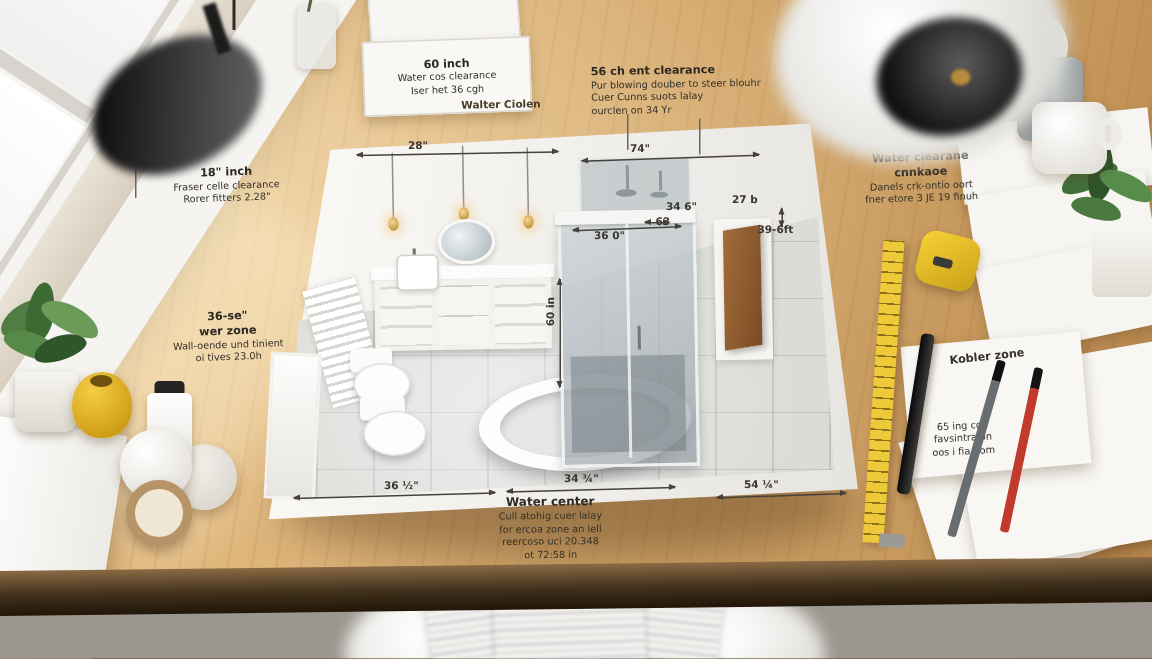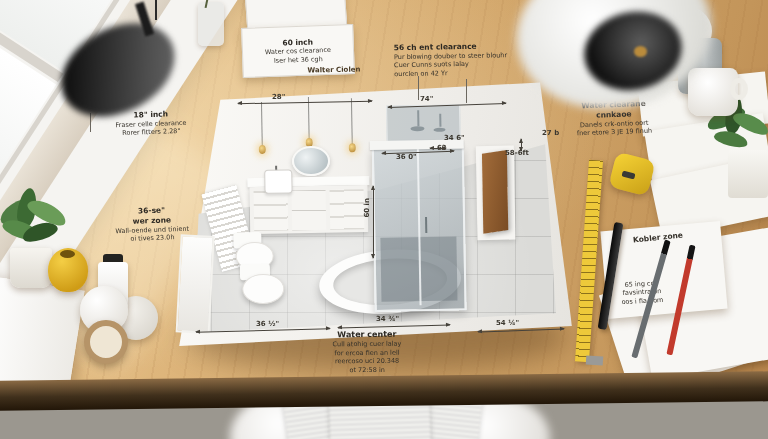--- a/index.html
+++ b/index.html
@@ -228,23 +228,23 @@
 
   <div class="dimh" style="left:238px;top:102px;width:134px;transform:rotate(-1deg);"></div>
   <span class="dim-label" style="left:272px;top:93px;">28"</span>
   <div class="dimh" style="left:388px;top:105px;width:118px;transform:rotate(-2deg);"></div>
   <span class="dim-label" style="left:420px;top:95px;">74"</span>
   <div class="dimh" style="left:382px;top:152px;width:72px;transform:rotate(-2deg);"></div>
   <span class="dim-label" style="left:396px;top:153px;">36 0"</span>
   <span class="dim-label" style="left:444px;top:134px;">34 6"</span>
   <span class="dim-label" style="left:437px;top:144px;">63</span>
   <div class="dimh" style="left:430px;top:148px;width:16px;"></div>
-  <span class="dim-label" style="left:542px;top:129px;">27 b</span>
+  <span class="dim-label" style="left:488px;top:129px;">27 b</span>
   <div class="dimv" style="left:521px;top:139px;height:12px;"></div>
-  <span class="dim-label" style="left:505px;top:149px;">58-6ft</span>
+  <span class="dim-label" style="left:505px;top:149px;">39-6ft</span>
   <div class="dimv" style="left:373px;top:186px;height:72px;"></div>
   <span class="dim-label vert" style="left:363px;top:198px;">60 in</span>
   <div class="dimh" style="left:196px;top:330px;width:134px;transform:rotate(-1.5deg);"></div>
   <span class="dim-label" style="left:256px;top:320px;">36 ½"</span>
   <div class="dimh" style="left:338px;top:326px;width:112px;transform:rotate(-1.5deg);"></div>
   <span class="dim-label" style="left:376px;top:315px;">34 ¾"</span>
   <div class="dimh" style="left:478px;top:330px;width:86px;transform:rotate(-2deg);"></div>
   <span class="dim-label" style="left:496px;top:319px;">54 ¼"</span>
 
   <div class="s cardstack1"></div>
@@ -268,21 +268,21 @@
     <span class="t">36-se"</span>
     <span class="t">wer zone</span>
     <span>Wall-oende und tinient</span><br>
     <span>oi tives 23.0h</span>
   </div>
 
   <div class="ann" style="left:394px;top:42px;width:136px;text-align:left;transform:rotate(-1deg);">
     <span class="t">56 ch ent clearance</span>
     <span>Pur blowing douber to steer blouhr</span><br>
     <span>Cuer Cunns suots lalay</span><br>
-    <span>ourclen on 42 Yr</span>
+    <span>ourclen on 34 Yr</span>
   </div>
   <div class="leader" style="left:418px;top:76px;width:1px;height:24px;"></div>
   <div class="leader" style="left:466px;top:79px;width:1px;height:24px;"></div>
 
   <div class="ann" style="left:566px;top:100px;width:96px;transform:rotate(-2deg);">
     <span class="t">Water clearane</span>
     <span class="t">cnnkaoe</span>
     <span>Danels crk-ontio oort</span><br>
     <span>fner etore 3 JE 19 finuh</span>
   </div>
@@ -290,21 +290,21 @@
   <div class="ann" style="left:626px;top:233px;width:64px;font-weight:bold;font-size:7.5px;transform:rotate(-6deg);z-index:7;">Kobler zone</div>
   <div class="ann" style="left:608px;top:280px;width:68px;transform:rotate(-3deg);z-index:7;">
     <span>65 ing coe</span><br>
     <span>favsintra on</span><br>
     <span>oos i fia dom</span>
   </div>
 
   <div class="ann" style="left:310px;top:330px;width:114px;transform:rotate(-0.5deg);">
     <span class="t" style="font-size:8px;">Water center</span>
     <span>Cull atohig cuer lalay</span><br>
-    <span>for ercoa fien an lell</span><br>
+    <span>for ercoa zone an lell</span><br>
     <span>reercoso uci 20.348</span><br>
     <span>ot 72:58 in</span>
   </div>
 
   <div class="s glassjar"></div>
   <div class="s sprig"></div>
 
   <div class="s plantL">
     <div class="leaf" style="left:6px;top:20px;width:40px;height:18px;background:#4f7d43;transform:rotate(-30deg);"></div>
     <div class="leaf" style="left:26px;top:6px;width:18px;height:40px;background:#3c6a33;transform:rotate(10deg);"></div>

